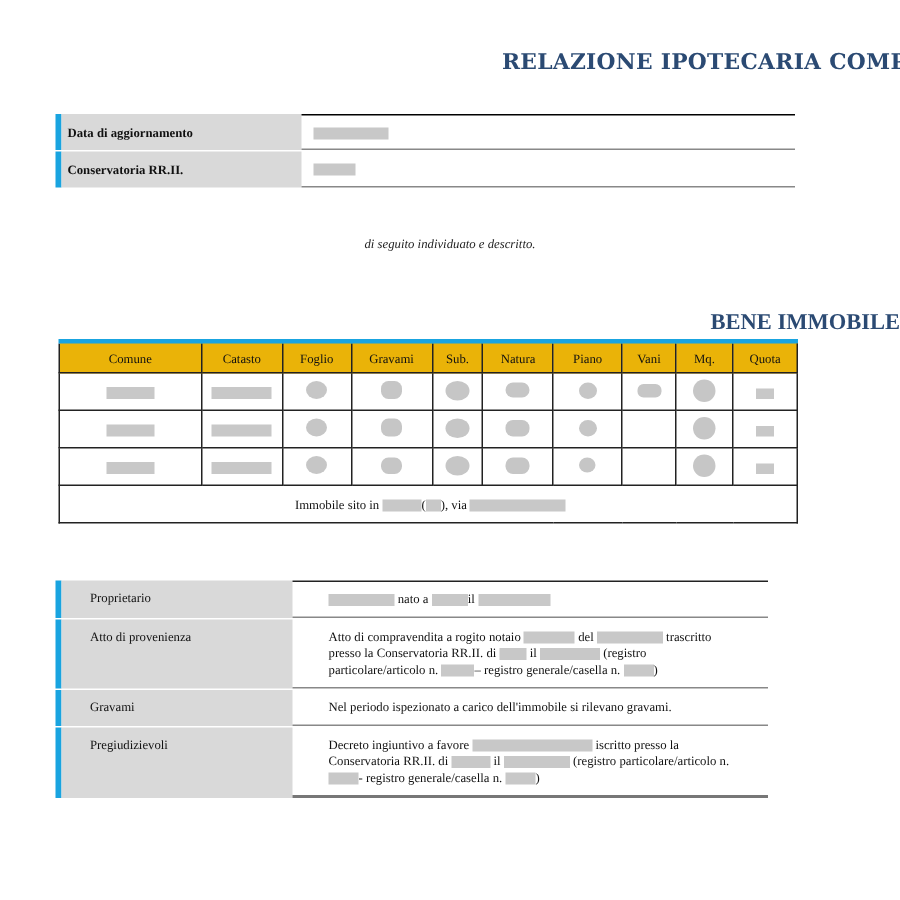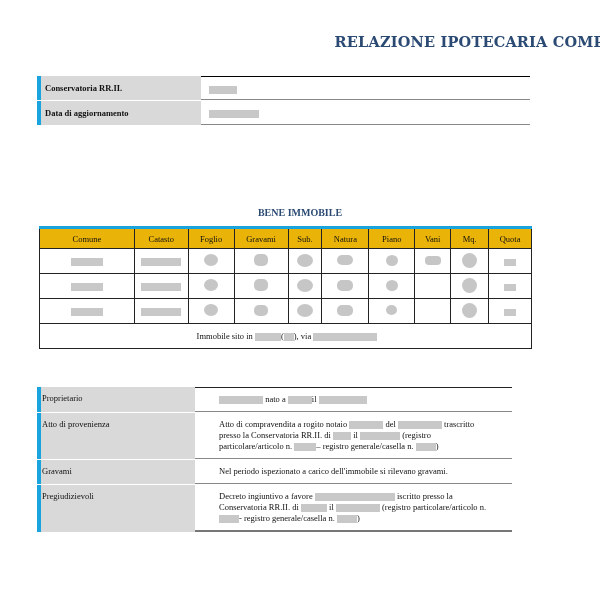--- a/index.html
+++ b/index.html
@@ -15,57 +15,58 @@
   .info { position:absolute; left:37px; width:493px; }
   .info .row { display:flex; height:24px; border-left:4px solid #19a4e0; }
   .info .row + .row { margin-top:1px; }
   .info .lbl { width:160px; background:#d9d9d9; font-family:"Liberation Serif",serif;
                font-size:8.5px; font-weight:bold; line-height:24px; padding-left:4px; box-sizing:border-box; }
   .info .val { flex:1; font-size:8.5px; line-height:24px; padding-left:8px; border-bottom:1.5px solid #888; box-sizing:border-box; }
   .info .row:first-child .val { border-top:1.5px solid #000; }
 
   .intro { position:absolute; top:153px; left:20px; width:560px; text-align:center;
            font-family:"Liberation Serif",serif; font-style:italic; font-size:8.5px; line-height:19px; color:#222; }
-  .subtitle { position:absolute; top:207px; left:0; width:600px; text-align:center;
-              font-family:"Liberation Serif",serif; font-weight:bold; font-size:10px; color:#2b4a73; }
+  .subtitle { position:absolute; top:207px; left:0; width:600px; text-align:right;
+              font-family:"Liberation Serif",serif; font-weight:bold; font-size:15px; color:#2b4a73; }
 
   
   .bene { position:absolute; left:39px; top:226px; width:493px; border-collapse:collapse;
           border-top:3px solid #19a4e0; font-family:"Liberation Serif",serif; font-size:8.5px; }
   .bene th, .bene td { border:1px solid #222; text-align:center; padding:0; }
   .bene th { background:#eab308; font-weight:normal; height:19px; }
   .bene td { height:24px; }
   .bene td.addr { text-align:center; padding-left:3px; }
 
   
   .owner { position:absolute; left:37px; top:387px; width:475px; font-family:"Liberation Serif",serif; font-size:8.5px; }
   .owner .row { display:flex; border-left:4px solid #19a4e0; }
   .owner .row + .row { margin-top:1px; }
-  .owner .lbl { width:154px; background:#d9d9d9; padding:6px 1px; box-sizing:border-box; }
+  .owner .lbl { width:154px; background:#d9d9d9; padding:6px 19px; box-sizing:border-box; }
   .owner .val { flex:1; padding:6px 24px; line-height:11px; border-bottom:1.5px solid #888; box-sizing:border-box; }
   .owner .row:first-child .val { border-top:1.5px solid #222; }
   .owner .row:last-child .val { border-bottom:2.5px solid #777; }
 </style>
 </head>
 <body>
 
 <div class="title">RELAZIONE IPOTECARIA COMPLETA</div>
 
 <div class="info" style="top:76px;">
   <div class="row">
+    <div class="lbl">Data di aggiornamento</div>
+    <div class="val"><span class="redact" style="width:50px"></span></div>
+  </div>
+  <div class="row">
     <div class="lbl">Conservatoria RR.II.</div>
     <div class="val"><span class="redact" style="width:28px"></span></div>
-  </div>
-  <div class="row">
-    <div class="lbl">Data di aggiornamento</div>
-    <div class="val"><span class="redact" style="width:50px"></span></div>
   </div>
 </div>
 
 <div class="intro">
+  <div>di seguito individuato e descritto.</div>
 </div>
 
 <div class="subtitle">BENE IMMOBILE</div>
 
 <table class="bene">
   <colgroup>
     <col style="width:95px">
       <col style="width:54px">
       <col style="width:46px">
       <col style="width:54px">

